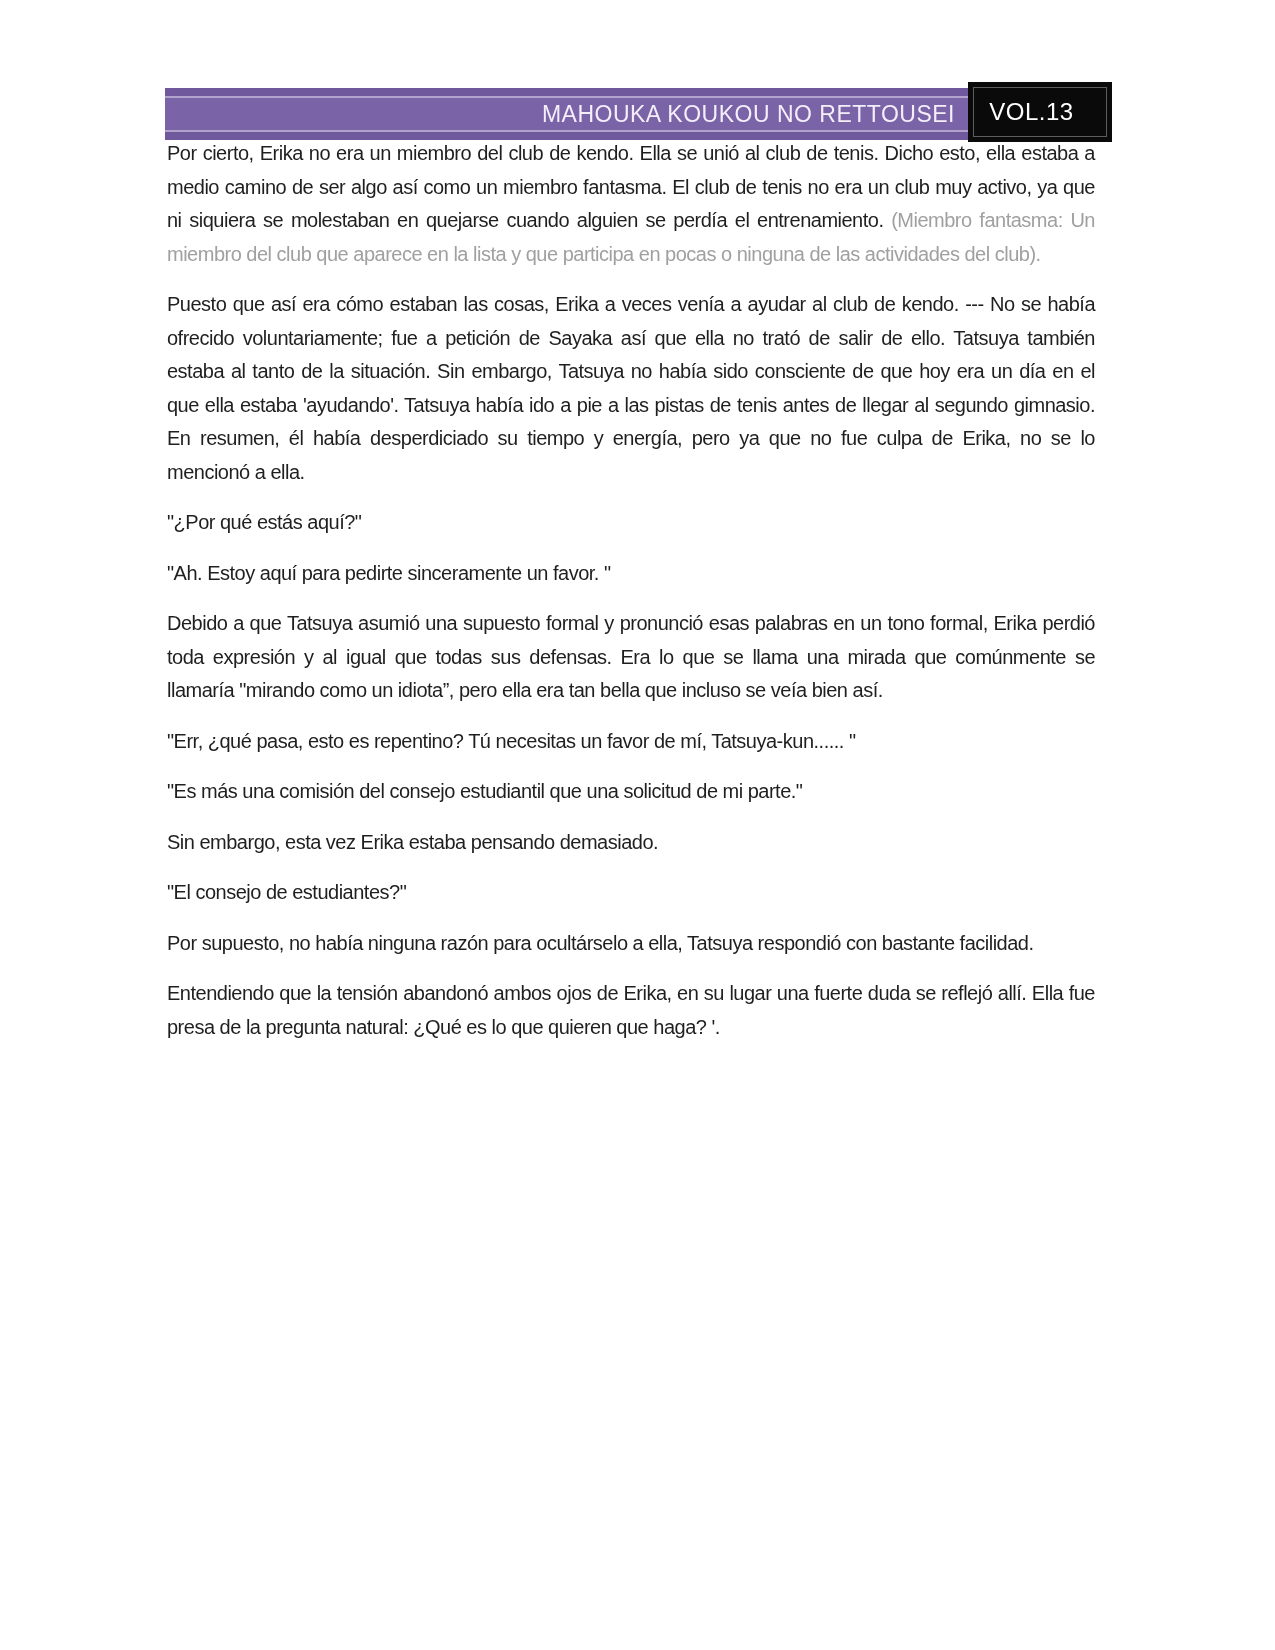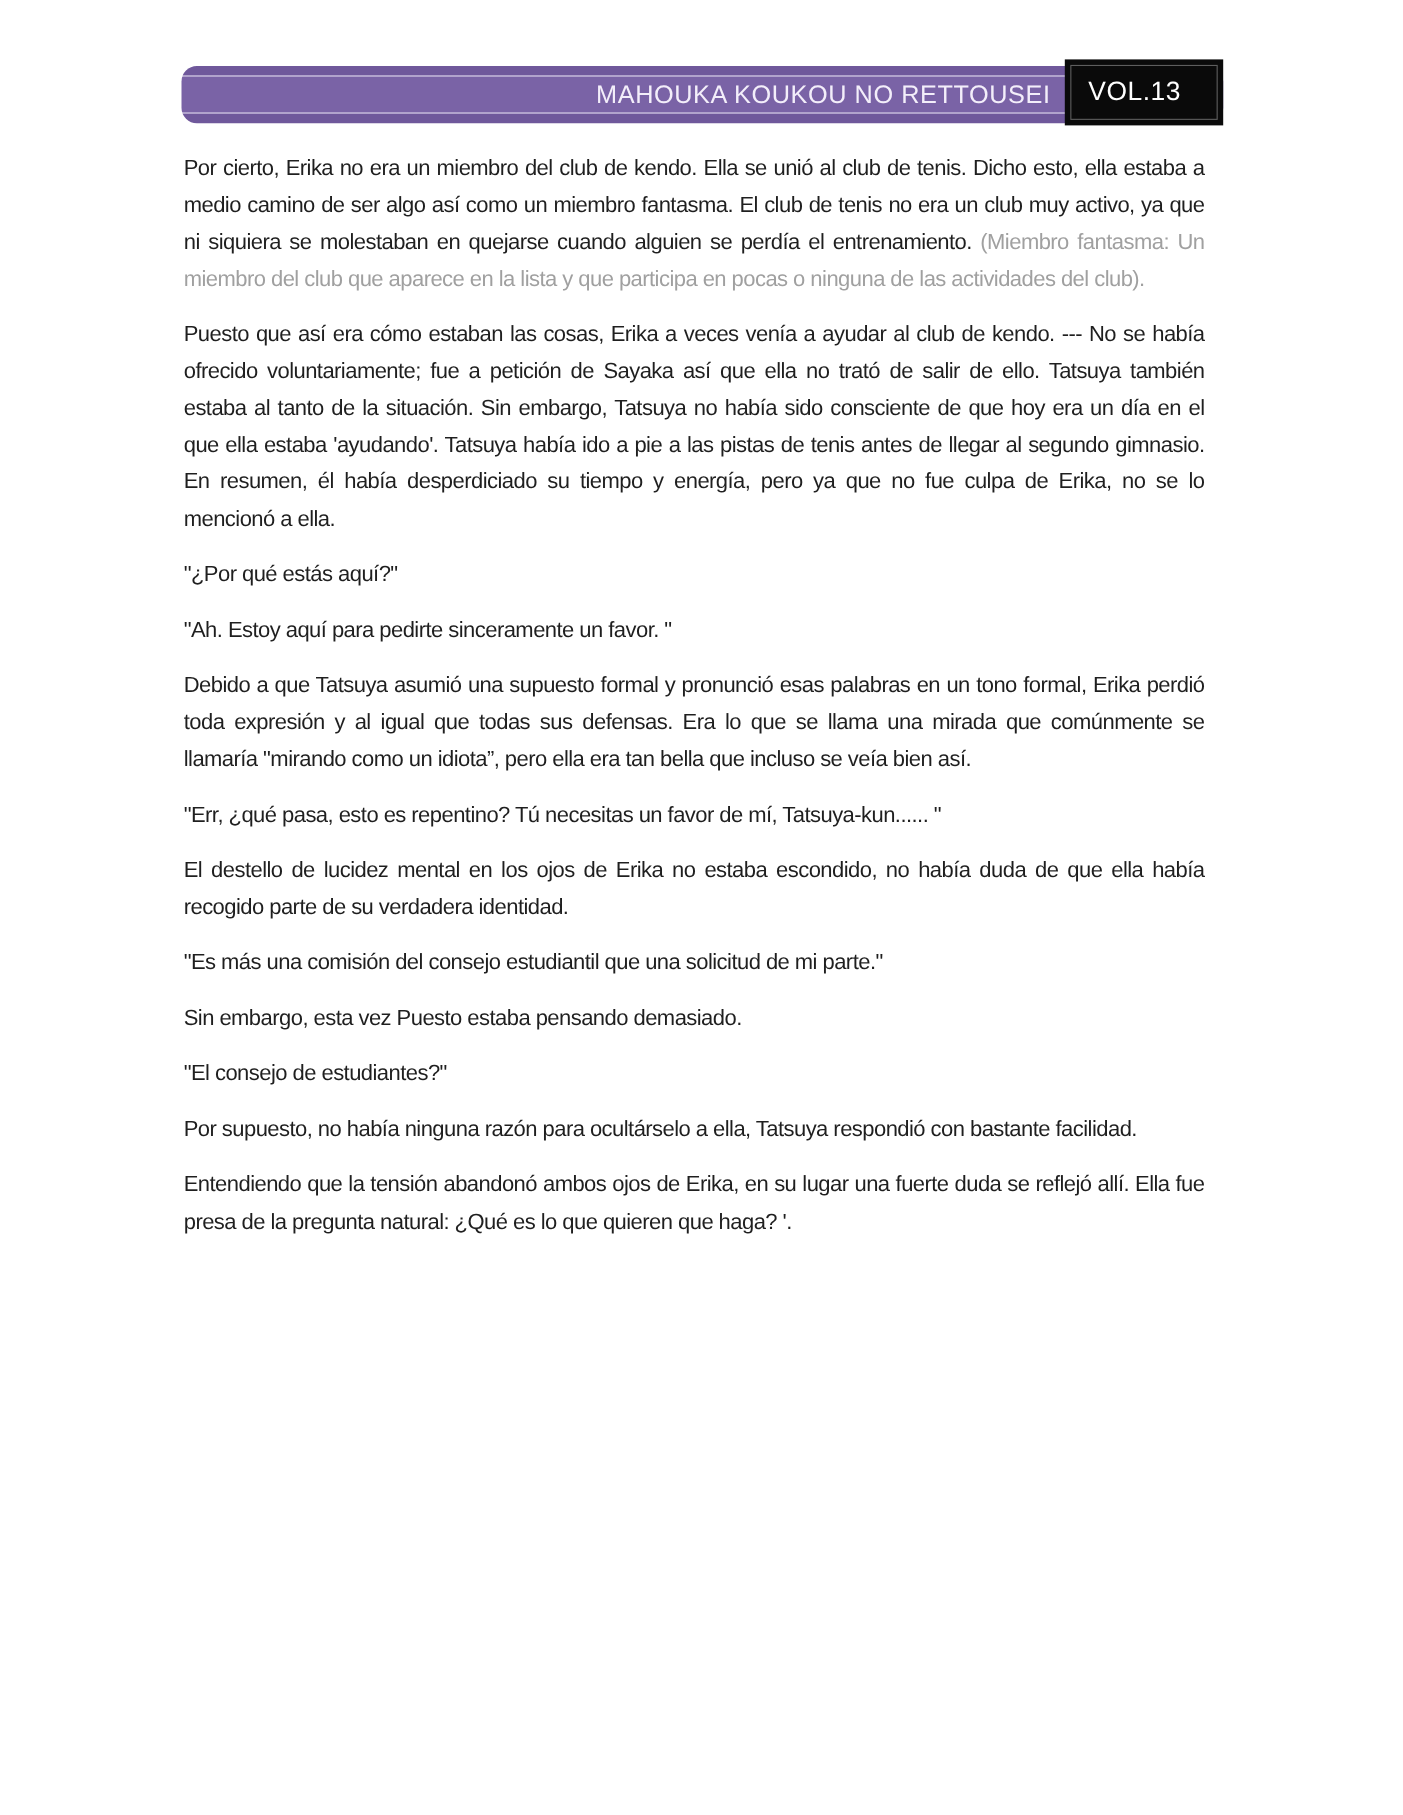--- a/index.html
+++ b/index.html
@@ -15,32 +15,31 @@
     width: 1275px;
     height: 1650px;
     background: var(--page-bg, #ffffff);
     overflow: hidden;
   }
 
   
   .band {
     position: absolute;
     left: 165px;
-    top: 60px;
+    top: 88px;
     width: 947px;
     height: 52px;
     background: linear-gradient(
       to bottom,
       var(--bar-dark, #6f589b) 0%,   var(--bar-dark, #6f589b) 16%,
       var(--bar-line, #b1a3cc) 16%,  var(--bar-line, #b1a3cc) 20%,
       var(--bar, #7a63a6) 20%,       var(--bar, #7a63a6) 80%,
       var(--bar-line, #b1a3cc) 80%,  var(--bar-line, #b1a3cc) 84%,
       var(--bar-dark, #6f589b) 84%,  var(--bar-dark, #6f589b) 100%
     );
-    border-radius: 14px;
   }
   .band-title {
     position: absolute;
     top: 0;
     right: 157px;
     height: 100%;
     display: flex;
     align-items: center;
     color: #f3eefa;
     font-size: 23px;
@@ -103,21 +102,20 @@
     </div>
   </header>
 
   <main class="body-text">
       <p class="para"><span>Por cierto, Erika no era un miembro del club de kendo. Ella se unió al club de tenis. Dicho esto, ella estaba a medio camino de ser algo así como un miembro fantasma. El club de tenis no era un club muy activo, ya que ni siquiera se molestaban en quejarse cuando alguien se perdía el entrenamiento. </span><span class="muted">(Miembro fantasma: Un miembro del club que aparece en la lista y que participa en pocas o ninguna de las actividades del club).</span></p>
       <p class="para"><span>Puesto que así era cómo estaban las cosas, Erika a veces venía a ayudar al club de kendo. --- No se había ofrecido voluntariamente; fue a petición de Sayaka así que ella no trató de salir de ello. Tatsuya también estaba al tanto de la situación. Sin embargo, Tatsuya no había sido consciente de que hoy era un día en el que ella estaba 'ayudando'. Tatsuya había ido a pie a las pistas de tenis antes de llegar al segundo gimnasio. En resumen, él había desperdiciado su tiempo y energía, pero ya que no fue culpa de Erika, no se lo mencionó a ella.</span></p>
       <p class="para"><span>"¿Por qué estás aquí?"</span></p>
       <p class="para"><span>"Ah. Estoy aquí para pedirte sinceramente un favor. "</span></p>
       <p class="para"><span>Debido a que Tatsuya asumió una supuesto formal y pronunció esas palabras en un tono formal, Erika perdió toda expresión y al igual que todas sus defensas. Era lo que se llama una mirada que comúnmente se llamaría "mirando como un idiota”, pero ella era tan bella que incluso se veía bien así.</span></p>
       <p class="para"><span>"Err, ¿qué pasa, esto es repentino? Tú necesitas un favor de mí, Tatsuya-kun...... "</span></p>
-      <p class="para"><span>El destello de lucidez mental en los ojos de Erika no estaba escondido, no había duda de que ella había recogido parte de su verdadera identidad.</span></p>
       <p class="para"><span>"Es más una comisión del consejo estudiantil que una solicitud de mi parte."</span></p>
-      <p class="para"><span>Sin embargo, esta vez Puesto estaba pensando demasiado.</span></p>
+      <p class="para"><span>Sin embargo, esta vez Erika estaba pensando demasiado.</span></p>
       <p class="para"><span>"El consejo de estudiantes?"</span></p>
       <p class="para"><span>Por supuesto, no había ninguna razón para ocultárselo a  ella, Tatsuya respondió con bastante facilidad.</span></p>
       <p class="para"><span>Entendiendo que la tensión abandonó ambos ojos de Erika, en su lugar una fuerte duda se reflejó allí. Ella fue presa de la pregunta natural: ¿Qué es lo que quieren que haga? '.</span></p>
     </main>
 
 </div>
 
 </body></html>

